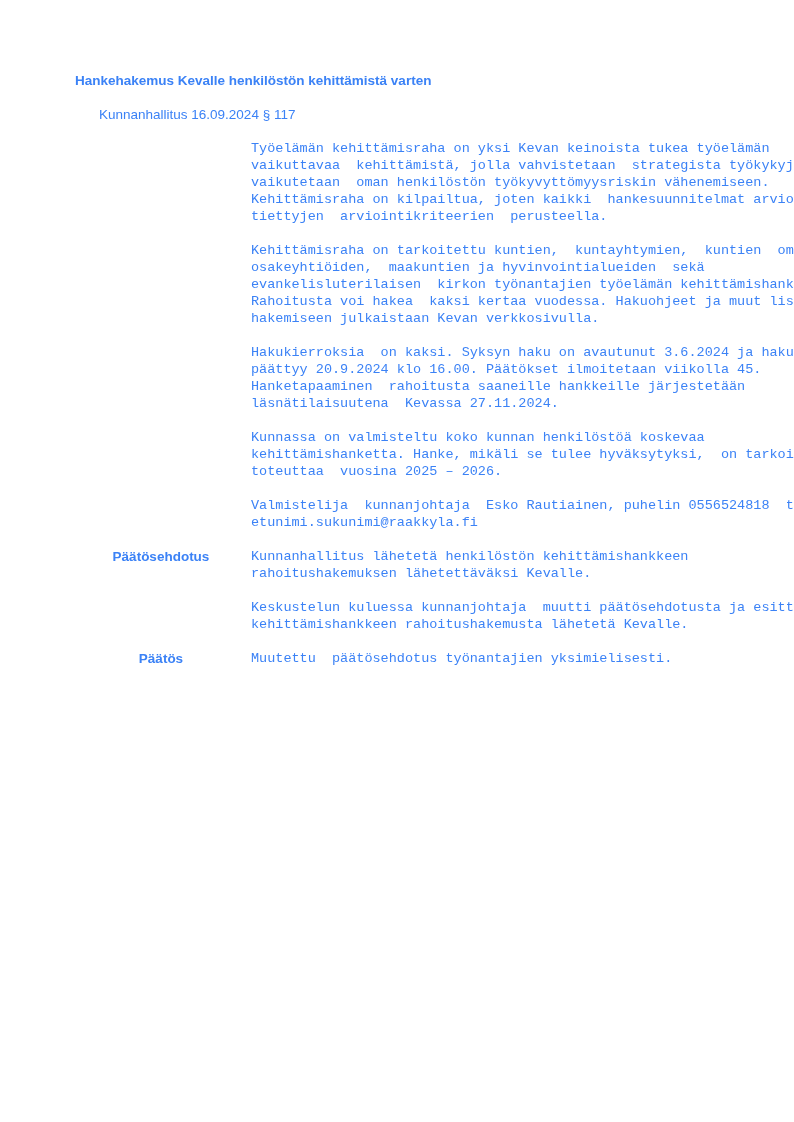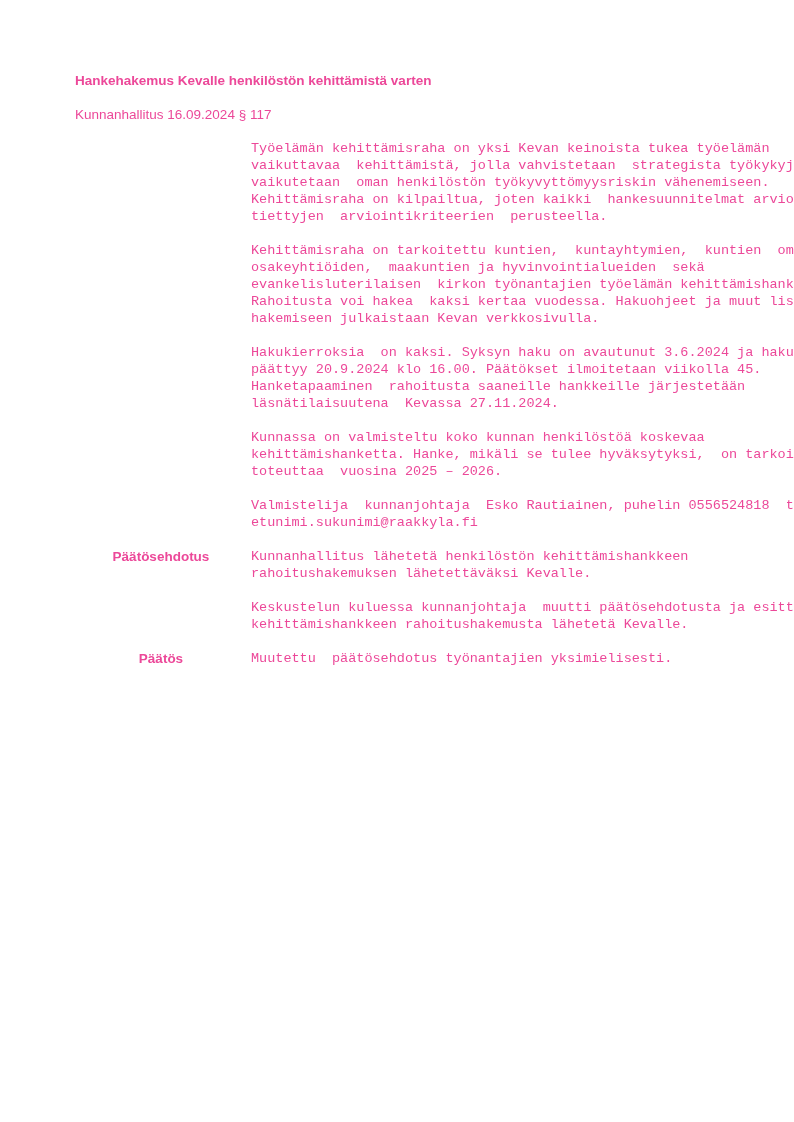--- a/index.html
+++ b/index.html
@@ -1,34 +1,34 @@
 <!DOCTYPE html>
 <html><head>
 <meta charset="utf-8">
 <style>
   html, body { margin: 0; padding: 0; background: #ffffff; }
   .page {
     position: relative;
     width: 794px;
     height: 1122px;
     background: #ffffff;
-    color: #ec4899;
+    color: #3b82f6;
     font-family: "Liberation Sans", sans-serif;
     font-size: 13.5px;
     line-height: 17px;
     box-sizing: border-box;
     padding: 72px 50px 0 75px;
     overflow: hidden;
   }
   .doc-title {
     font-weight: bold;
     margin: 0 0 17px 0;
     white-space: pre;
   }
-  .meta-line { white-space: pre; }
+  .meta-line { white-space: pre; margin-left: 24px; }
   .content-row { display: flex; align-items: flex-start; }
   .content-row.first { margin-top: 17px; }
   .label-col {
     flex: 0 0 172px;
     width: 172px;
     font-weight: bold;
     white-space: pre;
     text-align: center;
   }
   .body-col { flex: 1 1 auto; min-width: 0; }

